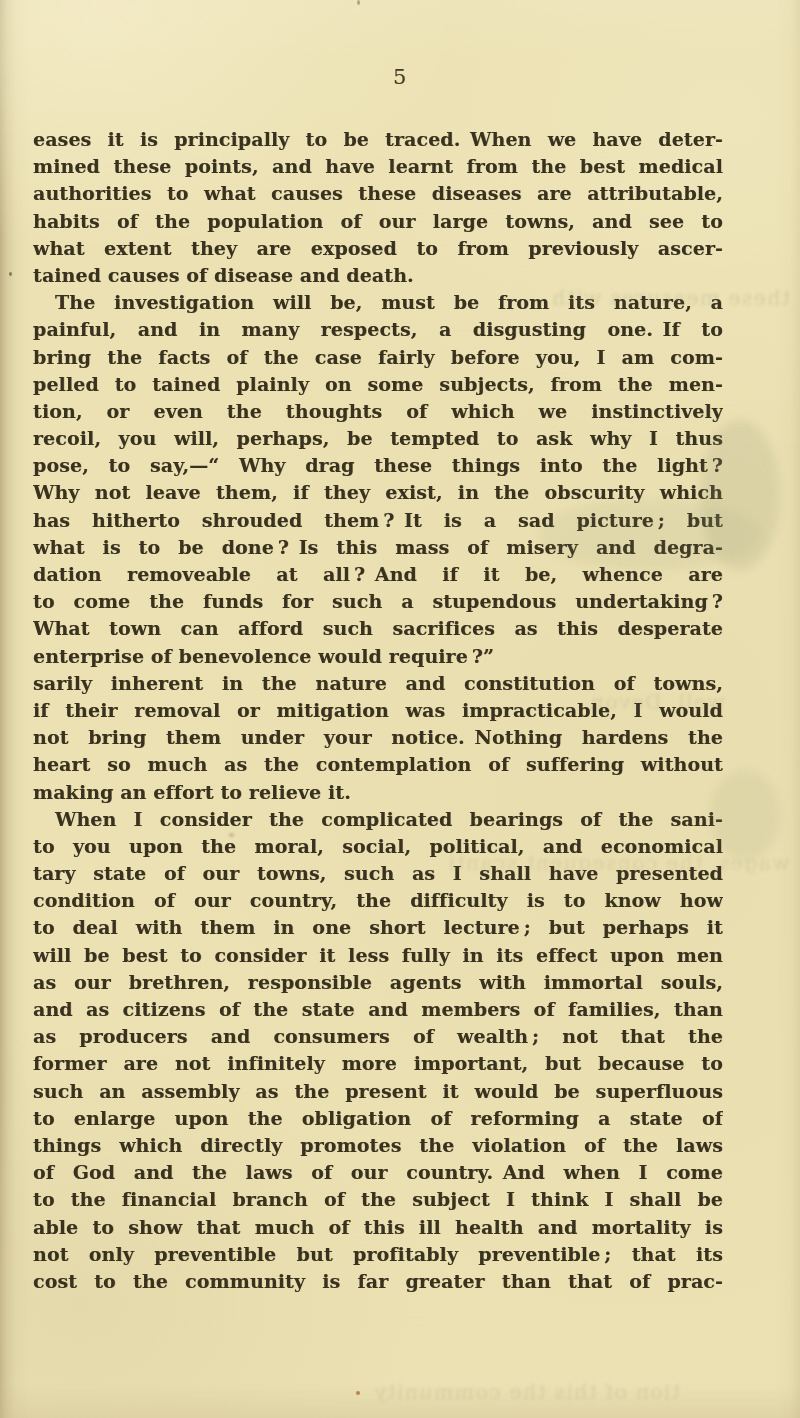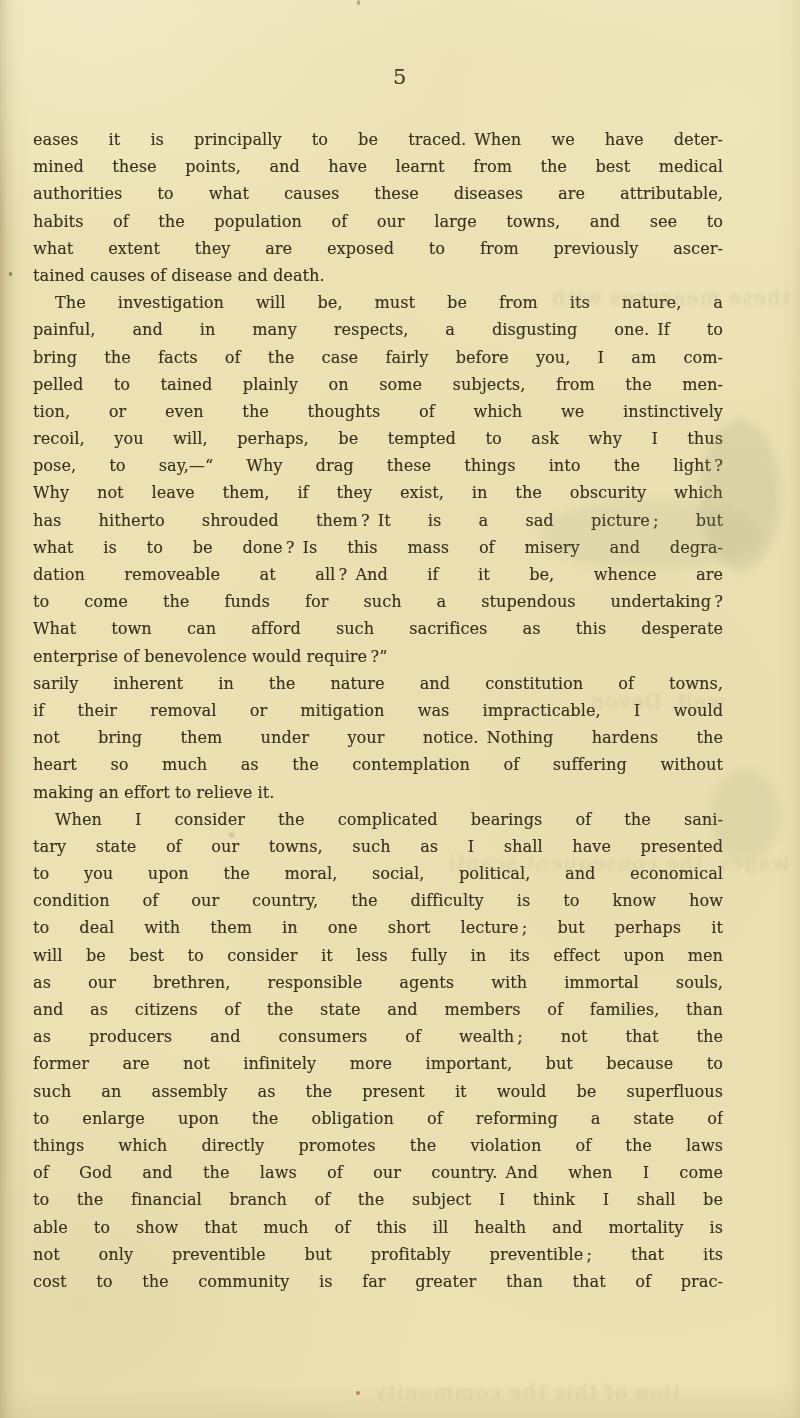--- a/index.html
+++ b/index.html
@@ -36,27 +36,28 @@
   }
   .text-block {
     position: absolute;
     left: 33px; top: 126px;
     width: 690px;
   }
   .paragraph { margin: 0; padding: 0; }
   .line {
     height: 27.2px;
     line-height: 27.2px;
-    font-size: 16px;
+    font-size: 19px;
     text-align: justify;
     text-align-last: justify;
     white-space: normal;
     letter-spacing: 0.1px;
     overflow: hidden;
     text-shadow: 0.35px 0.35px 0 rgba(57,50,31,0.38);
+    font-weight: bold;
   }
   .line.indent { text-indent: 22px; }
   .line.last-left { text-align-last: left; }
   
   .show-through {
     position: absolute;
     transform: scaleX(-1);
     filter: blur(1.6px);
     opacity: 0.20;
     color: #7e8160;
@@ -113,22 +114,22 @@
       </div>
       <div class="paragraph">
         <div class="line">sarily inherent in the nature and constitution of towns,</div>
         <div class="line">if their removal or mitigation was impracticable, I would</div>
         <div class="line">not bring them under your notice. Nothing hardens the</div>
         <div class="line">heart so much as the contemplation of suffering without</div>
         <div class="line last-left">making an effort to relieve it.</div>
       </div>
       <div class="paragraph">
         <div class="line indent">When I consider the complicated bearings of the sani-</div>
+        <div class="line">to you upon the moral, social, political, and economical</div>
         <div class="line">tary state of our towns, such as I shall have presented</div>
-        <div class="line">to you upon the moral, social, political, and economical</div>
         <div class="line">condition of our country, the difficulty is to know how</div>
         <div class="line">to deal with them in one short lecture ; but perhaps it</div>
         <div class="line">will be best to consider it less fully in its effect upon men</div>
         <div class="line">as our brethren, responsible agents with immortal souls,</div>
         <div class="line">and as citizens of the state and members of families, than</div>
         <div class="line">as producers and consumers of wealth ; not that the</div>
         <div class="line">former are not infinitely more important, but because to</div>
         <div class="line">such an assembly as the present it would be superfluous</div>
         <div class="line">to enlarge upon the obligation of reforming a state of</div>
         <div class="line">things which directly promotes the violation of the laws</div>

